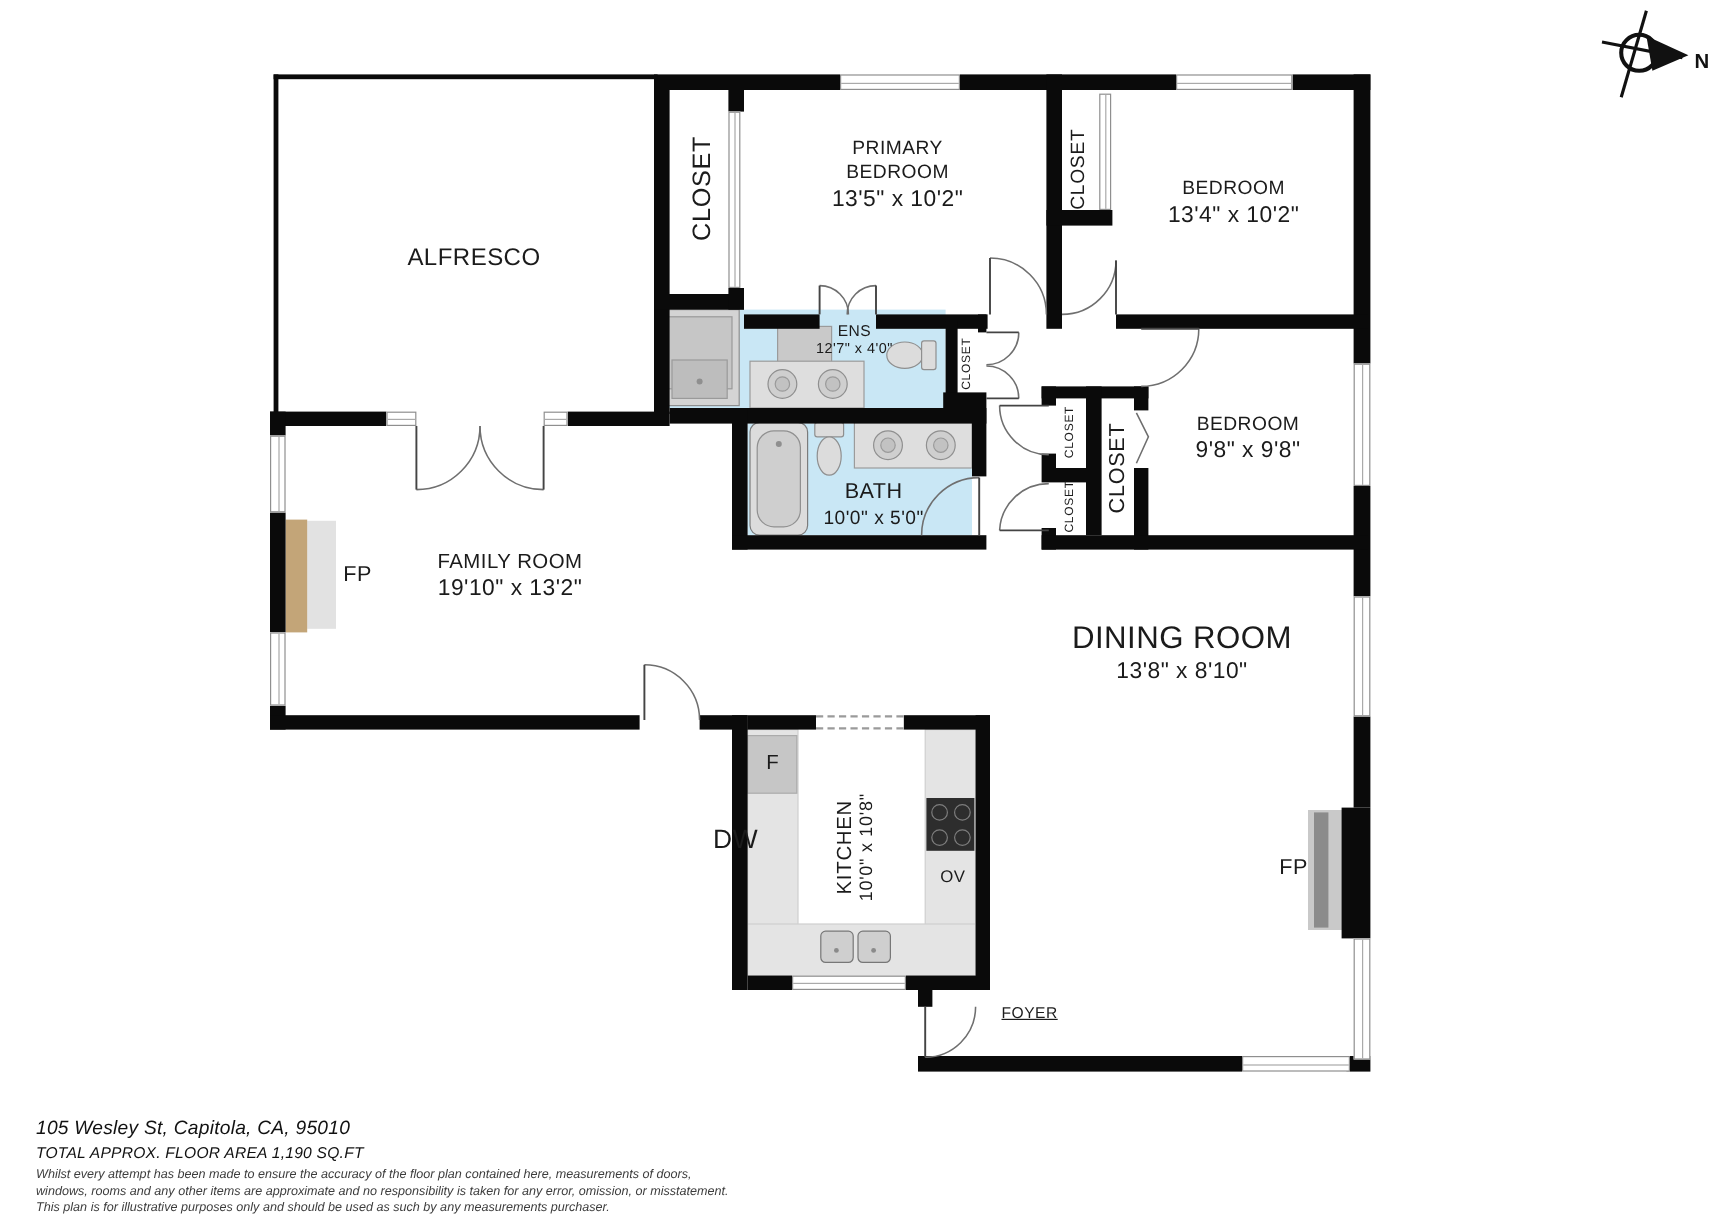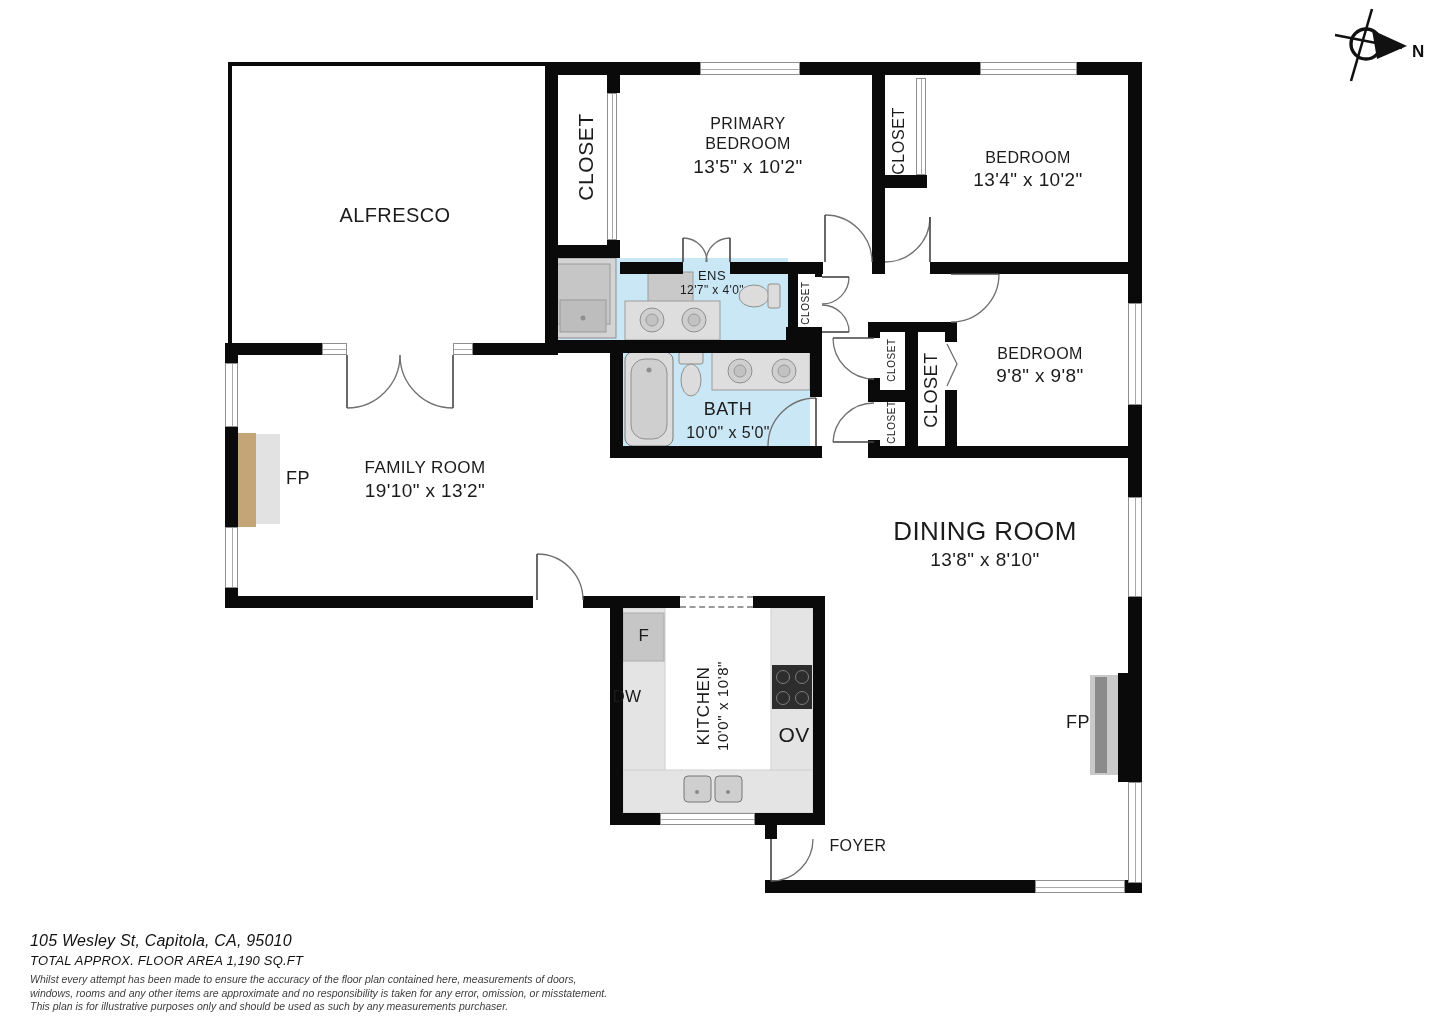--- a/index.html
+++ b/index.html
@@ -257,39 +257,39 @@
     <div class="room-name" style="font-size:17px;">FAMILY ROOM</div>
     <div class="room-dims">19'10" x 13'2"</div>
   </div>
 
   <div class="lbl" style="left:885px;top:516px;width:200px;">
     <div class="room-name" style="font-size:26px;">DINING ROOM</div>
     <div class="room-dims">13'8" x 8'10"</div>
   </div>
 
 
-  <div class="lbl" style="left:808px;top:836px;width:100px;font-size:16px;">FOYER</div>
+  <div class="lbl" style="left:808px;top:836px;width:100px;font-size:13px;text-decoration:underline;">FOYER</div>
 
   <div class="vlbl" style="left:526px;top:145px;width:120px;height:24px;font-size:21px;">CLOSET</div>
   <div class="vlbl" style="left:849px;top:132px;width:100px;height:18px;font-size:16px;">CLOSET</div>
   <div class="vlbl" style="left:774px;top:297px;width:64px;height:12px;font-size:10px;">CLOSET</div>
   <div class="vlbl" style="left:860px;top:354px;width:64px;height:12px;font-size:10px;">CLOSET</div>
   <div class="vlbl" style="left:860px;top:416px;width:64px;height:12px;font-size:10px;">CLOSET</div>
   <div class="vlbl" style="left:876px;top:380px;width:110px;height:20px;font-size:18px;">CLOSET</div>
 
   <div class="vlbl" style="left:642px;top:683px;width:150px;height:46px;">
     <div style="font-size:17px;">KITCHEN</div>
     <div style="font-size:15px;">10'0" x 10'8"</div>
   </div>
 
   <div class="lbl" style="left:278px;top:468px;width:40px;font-size:18px;">FP</div>
   <div class="lbl" style="left:1058px;top:712px;width:40px;font-size:18px;">FP</div>
   <div class="lbl" style="left:630px;top:626px;width:28px;font-size:17px;">F</div>
-  <div class="lbl" style="left:604px;top:687px;width:46px;font-size:17px;">DW</div>
-  <div class="lbl" style="left:775px;top:722px;width:38px;font-size:21px;">OV</div>
+  <div class="lbl" style="left:590px;top:687px;width:46px;font-size:22px;">DW</div>
+  <div class="lbl" style="left:775px;top:722px;width:38px;font-size:14px;">OV</div>
 
   <div class="footer">
     <div class="addr">105 Wesley St, Capitola, CA, 95010</div>
     <div class="area">TOTAL APPROX. FLOOR AREA 1,190 SQ.FT</div>
     <div class="disc">
       <div>Whilst every attempt has been made to ensure the accuracy of the floor plan contained here, measurements of doors,</div>
       <div>windows, rooms and any other items are approximate and no responsibility is taken for any error, omission, or misstatement.</div>
       <div>This plan is for illustrative purposes only and should be used as such by any measurements purchaser.</div>
     </div>
   </div>

